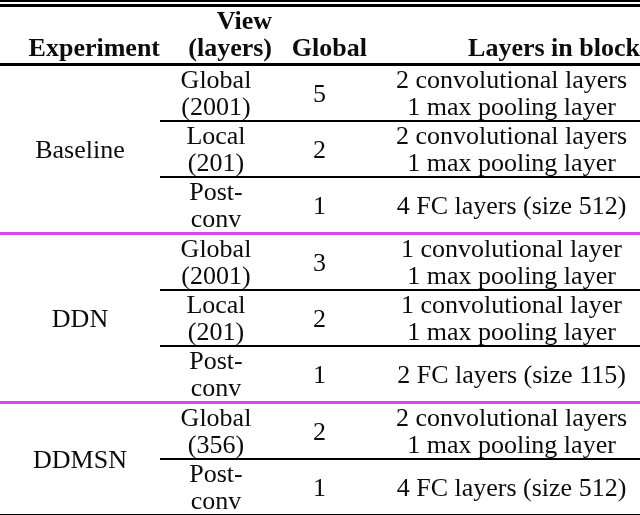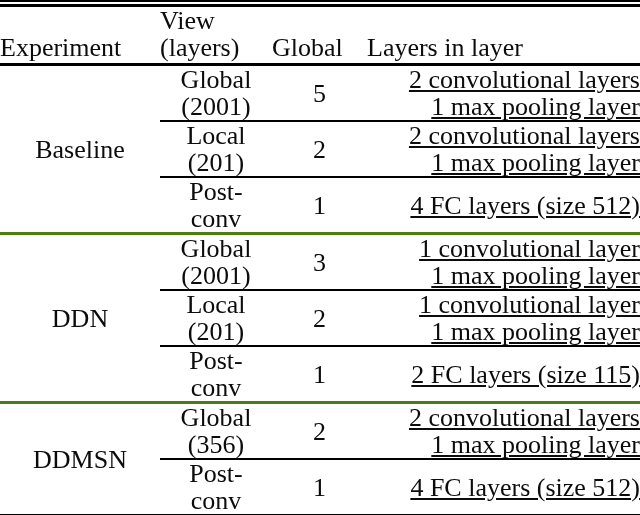--- a/index.html
+++ b/index.html
@@ -23,42 +23,41 @@
     width: 640px;
     font-size: 26px;
     line-height: 27px;
   }
   col.c-exp    { width: 160px; }
   col.c-view   { width: 112px; }
   col.c-blocks { width: 95px;  }
   col.c-layers { width: 273px; }
 
   th {
-    font-weight: normal;
+    font-weight: bold;
     vertical-align: bottom;
-    text-align: left;
+    text-align: right;
     padding: 0 0 2px 0;
     height: 50px;
     border-bottom: 3px solid #000;
   }
   td {
     padding: 0;
     height: 54px;
     vertical-align: middle;
     text-align: center;
   }
   td.layers {
-    text-align: right;
+    text-align: center;
     padding-left: 16px;
-    text-decoration: underline;
   }
   
   td.cmid    { border-bottom: 2px solid #000; }
   
-  td.secrule { border-bottom: 3px solid #4d7c0f; }
+  td.secrule { border-bottom: 3px solid #d946ef; }
 </style>
 </head>
 <body>
 
 <div class="rule-thin"></div>
 <div class="rule-gap"></div>
 <div class="rule-med"></div>
 
 <table class="arch">
   <colgroup>
@@ -69,21 +68,21 @@
   </colgroup>
 
   <tbody>
       <tr>
     <th>Experiment</th>
     <th>
       <div>View</div>
       <div>(layers)</div>
     </th>
     <th>Global</th>
-    <th>Layers in layer</th>
+    <th>Layers in block</th>
   </tr>
 
   <tr>
     <td rowspan="3" class="secrule">Baseline</td>
     <td class="cmid">
       <div>Global</div>
       <div>(2001)</div>
     </td>
     <td class="cmid">5</td>
     <td class="cmid layers">

